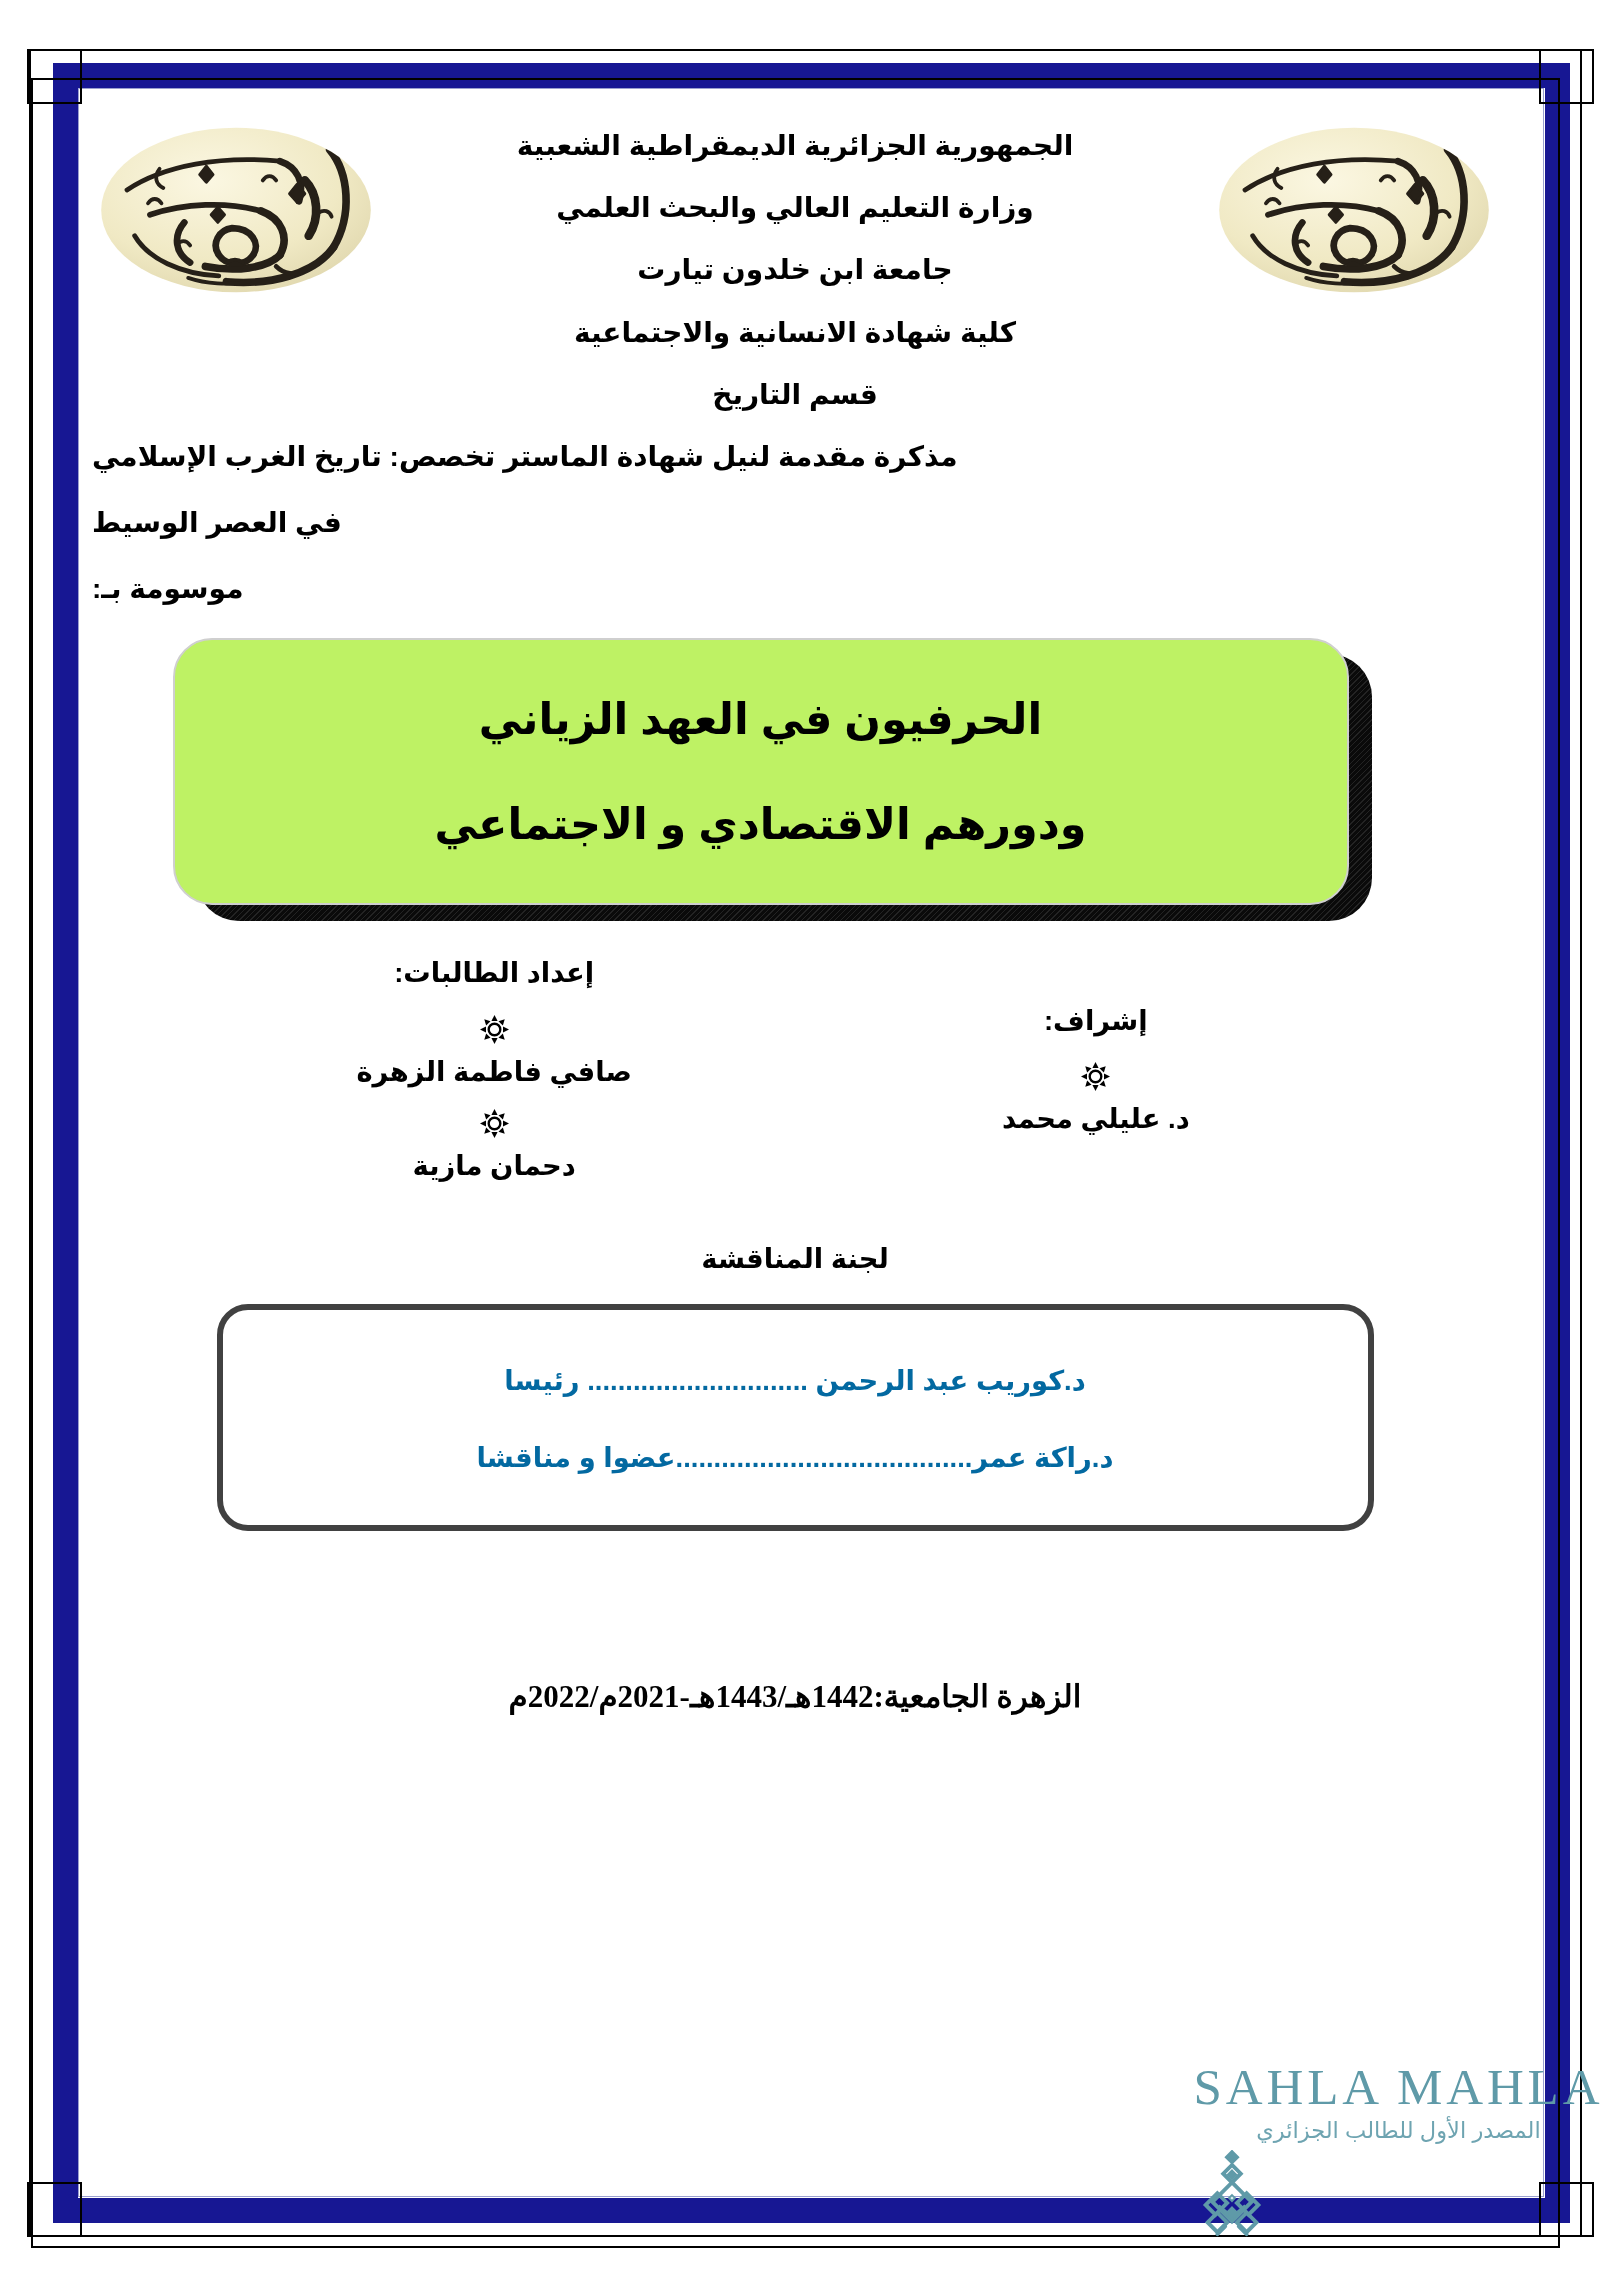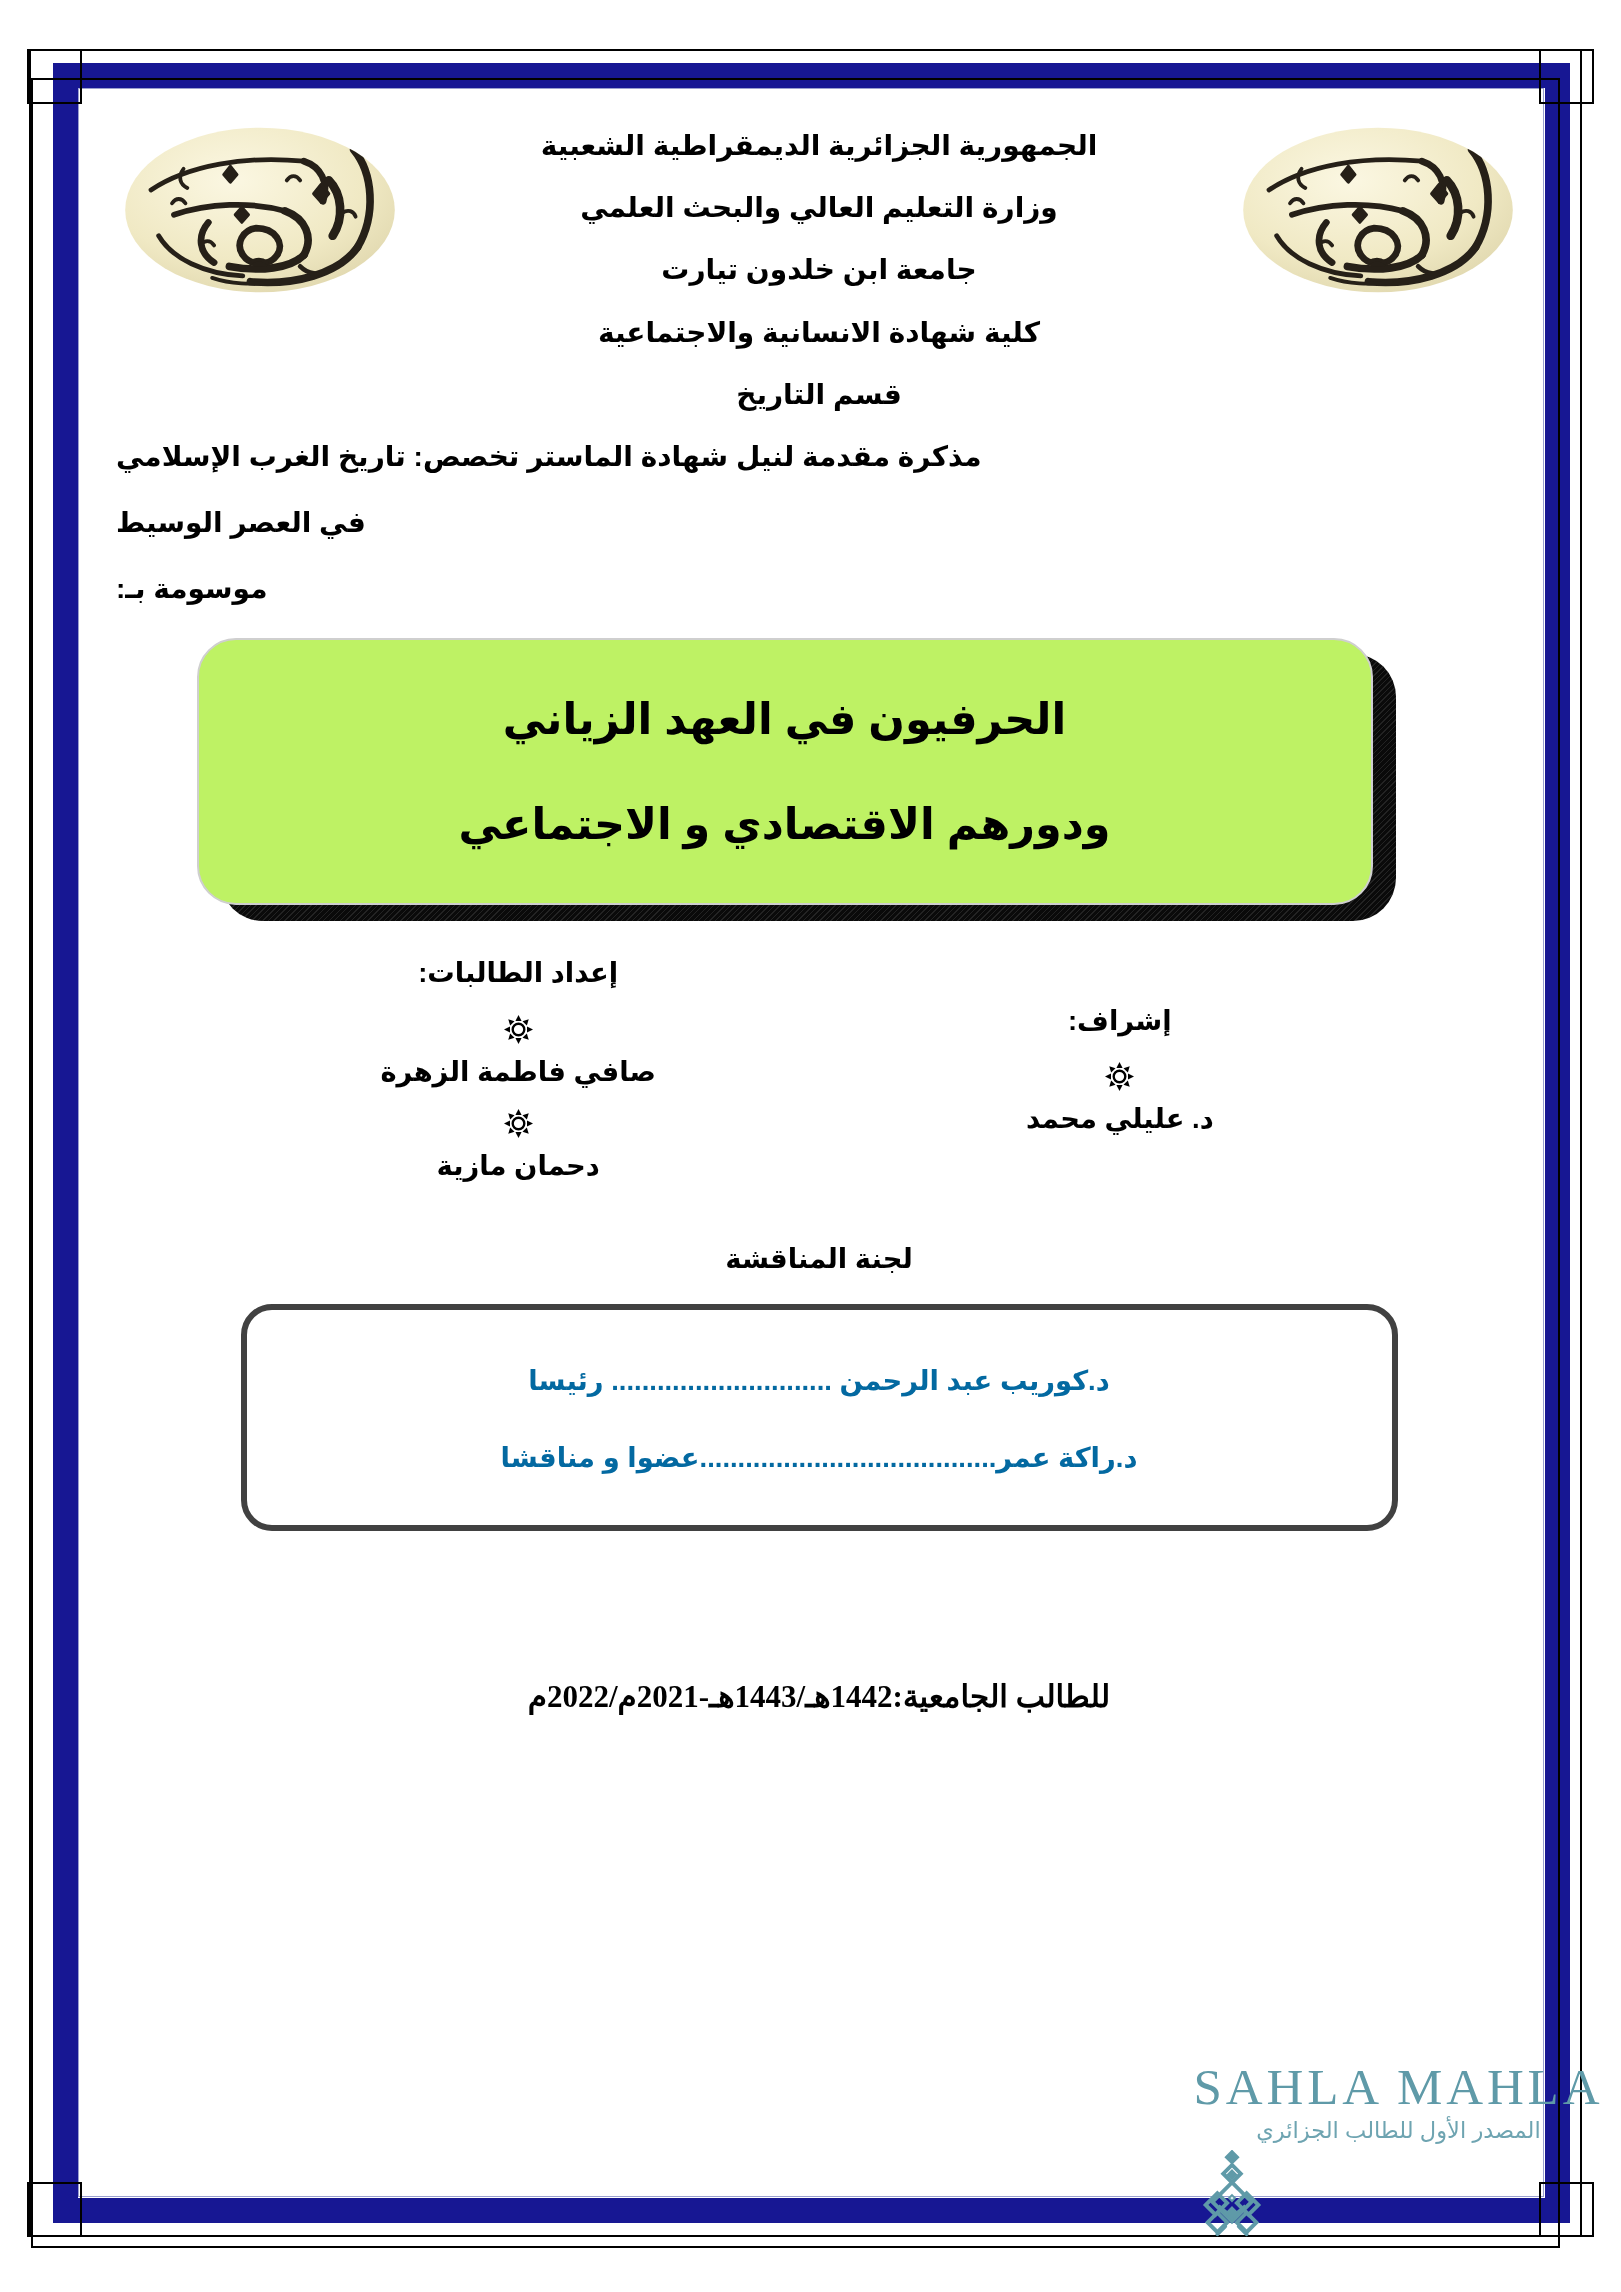--- a/index.html
+++ b/index.html
@@ -70,21 +70,21 @@
     pointer-events: none;
   }
   .corner-sq.a { left: 27.4px;   top: 49px;  }
   .corner-sq.b { left: 1539px; top: 49px;  }
   .corner-sq.c { left: 27.4px;   top: 2182px;}
   .corner-sq.d { left: 1539px; top: 2182px;}
 
   
   .sheet {
     position: absolute;
-    left: 116px;
+    left: 92px;
     top: 113px;
     width: 1406px;
     height: 2068px;
     box-sizing: border-box;
   }
 
   
   .header-row {
     position: relative;
     width: 100%;
@@ -476,21 +476,21 @@
       </div>
     </div>
 
     <div class="jury-head">لجنة المناقشة</div>
 
     <div class="jury-box">
       <div class="jury-row">د.كوريب عبد الرحمن ............................. رئيسا</div>
       <div class="jury-row">د.راكة عمر.......................................عضوا و مناقشا</div>
     </div>
 
-    <div class="year">للطالب الجامعية:1442هـ/1443هـ-2021م/2022م</div>
+    <div class="year">الزهرة الجامعية:1442هـ/1443هـ-2021م/2022م</div>
 
   </div>
 
   <div class="watermark">
     <div class="wm-text">
       <div class="wm-brand">SAHLA MAHLA</div>
       <div class="wm-sub">المصدر الأول للطالب الجزائري</div>
     </div>
     <div class="wm-mark">
       <svg viewBox="0 0 78 104" xmlns="http://www.w3.org/2000/svg" aria-hidden="true">

